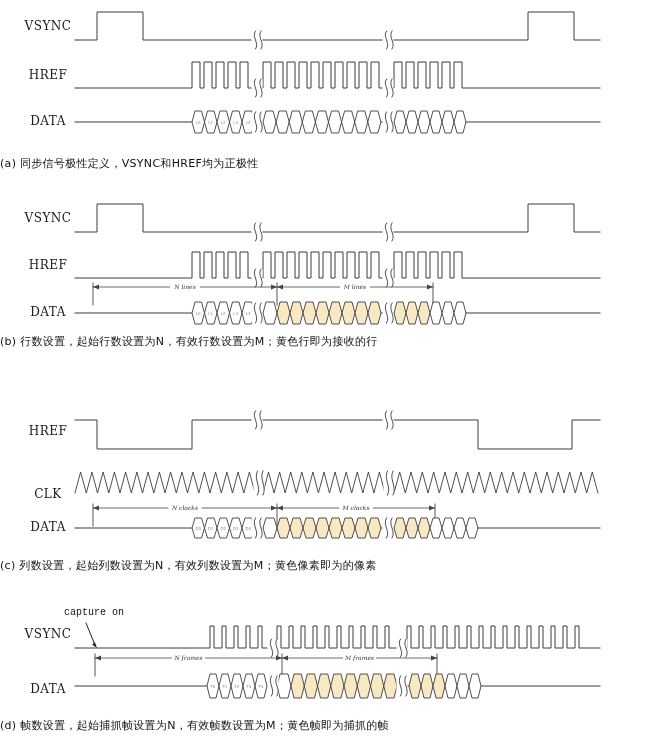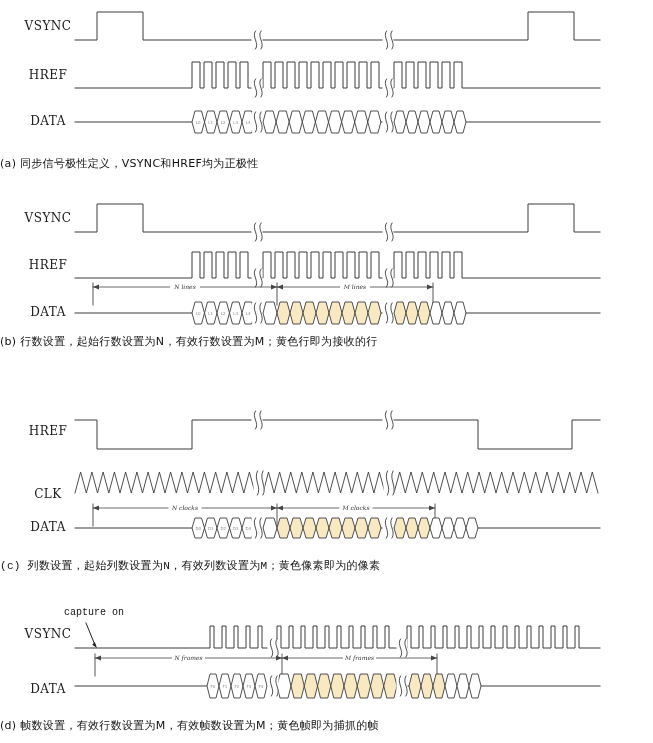--- a/index.html
+++ b/index.html
@@ -244,21 +244,21 @@
           <path d="M255.5 118 C251 124.66666666666667 260 131.33333333333334 255.5 138" fill="none" stroke="#3c3c3c" stroke-width="0.9" stroke-linejoin="round" stroke-linecap="square"></path>
           <path d="M261 118 C256.5 124.66666666666667 265.5 131.33333333333334 261 138" fill="none" stroke="#3c3c3c" stroke-width="0.9" stroke-linejoin="round" stroke-linecap="square"></path>
           <rect x="382.5" y="118" width="11" height="20" fill="#fff"></rect>
           <path d="M386.5 118 C382 124.66666666666667 391 131.33333333333334 386.5 138" fill="none" stroke="#3c3c3c" stroke-width="0.9" stroke-linejoin="round" stroke-linecap="square"></path>
           <path d="M392 118 C387.5 124.66666666666667 396.5 131.33333333333334 392 138" fill="none" stroke="#3c3c3c" stroke-width="0.9" stroke-linejoin="round" stroke-linecap="square"></path>
         </g>
       </svg>
     <div class="sig-label" style="top:25px;">HREF</div>
     <div class="sig-label" style="top:88px;">CLK</div>
     <div class="sig-label" style="top:121px;">DATA</div>
-    <div class="caption" style="top:158px;font-family:Liberation Mono, monospace;">(c) 列数设置，起始列数设置为N，有效列数设置为M；黄色像素即为的像素</div>
+    <div class="caption" style="top:158px;">(c) 列数设置，起始列数设置为N，有效列数设置为M；黄色像素即为的像素</div>
   </section>
 
   <section class="sect" style="top:595px;height:148px;">
     <svg id="svg-d" width="653" height="148">
         <g>
           <path d="M86 28 L95 50" fill="none" stroke="#222" stroke-width="1" stroke-linejoin="round" stroke-linecap="square"></path>
           <path d="M97 53 L92.2 49.8 L94.8 47 Z" fill="#222"></path>
         </g>
         <g>
           <path d="M75 53 H210 V31 H214 V53 H222 V31 H226 V53 H234 V31 H238 V53 H246 V31 H250 V53 H258 V31 H262 V53 H270 H277 V31 H281 V53 H289 V31 H293 V53 H301 V31 H305 V53 H313 V31 H317 V53 H325 V31 H329 V53 H337 V31 H341 V53 H349 V31 H353 V53 H361 V31 H365 V53 H373 V31 H377 V53 H385 V31 H389 V53 H397 H407 V31 H411 V53 H419 V31 H423 V53 H431 V31 H435 V53 H443 V31 H447 V53 H455 V31 H459 V53 H467 V31 H471 V53 H479 V31 H483 V53 H491 V31 H495 V53 H503 V31 H507 V53 H515 V31 H519 V53 H527 V31 H531 V53 H539 V31 H543 V53 H551 V31 H555 V53 H563 V31 H567 V53 H575 V31 H579 V53 H587 H600" fill="none" stroke="#3c3c3c" stroke-width="1" stroke-linejoin="round" stroke-linecap="square"></path>
@@ -319,16 +319,16 @@
           <path d="M271.5 81 C267 87.66666666666667 276 94.33333333333333 271.5 101" fill="none" stroke="#3c3c3c" stroke-width="0.9" stroke-linejoin="round" stroke-linecap="square"></path>
           <path d="M277 81 C272.5 87.66666666666667 281.5 94.33333333333333 277 101" fill="none" stroke="#3c3c3c" stroke-width="0.9" stroke-linejoin="round" stroke-linecap="square"></path>
           <rect x="396.5" y="81" width="11" height="20" fill="#fff"></rect>
           <path d="M400.5 81 C396 87.66666666666667 405 94.33333333333333 400.5 101" fill="none" stroke="#3c3c3c" stroke-width="0.9" stroke-linejoin="round" stroke-linecap="square"></path>
           <path d="M406 81 C401.5 87.66666666666667 410.5 94.33333333333333 406 101" fill="none" stroke="#3c3c3c" stroke-width="0.9" stroke-linejoin="round" stroke-linecap="square"></path>
         </g>
       </svg>
     <div class="capture-label">capture on</div>
     <div class="sig-label" style="top:33px;">VSYNC</div>
     <div class="sig-label" style="top:88px;">DATA</div>
-    <div class="caption" style="top:123px;">(d) 帧数设置，有效行数设置为M，有效帧数设置为M；黄色帧即为捕抓的帧</div>
+    <div class="caption" style="top:123px;">(d) 帧数设置，起始捕抓帧设置为N，有效帧数设置为M；黄色帧即为捕抓的帧</div>
   </section>
 
 </div>
 
 </body></html>

